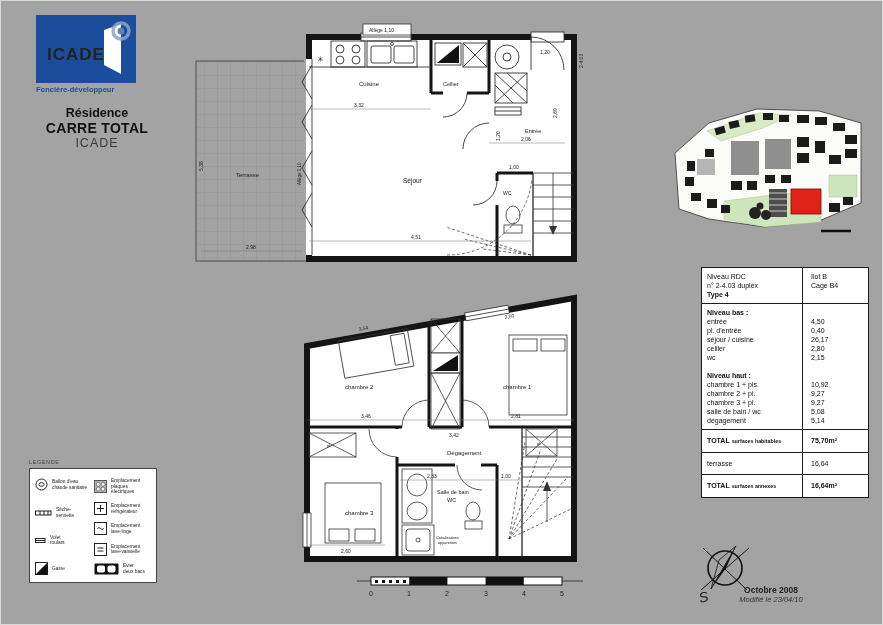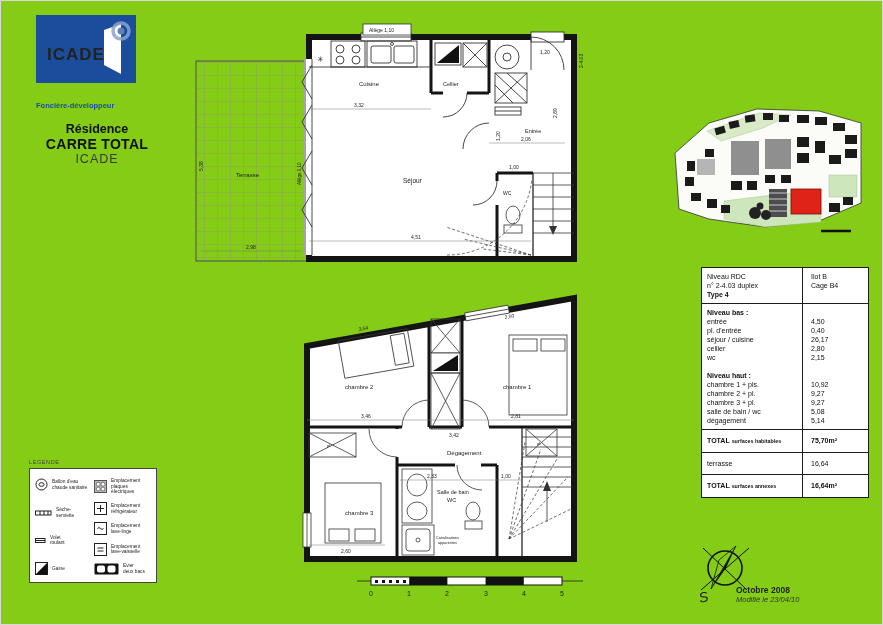--- a/index.html
+++ b/index.html
@@ -1,22 +1,22 @@
 <!DOCTYPE html>
 <html><head>
 <meta charset="utf-8">
 <style>
   *{box-sizing:border-box;margin:0;padding:0}
   body{background:#ffffff;font-family:"Liberation Sans",sans-serif}
-  .page{position:relative;width:883px;height:625px;background:#84cc16;border:1px solid #d9d9d9;overflow:hidden;color:#111}
+  .page{position:relative;width:883px;height:625px;background:#a3a3a3;border:1px solid #d9d9d9;overflow:hidden;color:#111}
   .abs{position:absolute}
   
   .branding{left:25px;top:14px;width:142px;text-align:center}
   .logo-wrap{margin-left:10px;width:100px;height:68px}
-  .tagline{font-size:7.5px;font-weight:bold;color:#1a4e9d;text-align:left;padding-left:10px;margin-top:18px}
+  .tagline{font-size:7.5px;font-weight:bold;color:#1a4e9d;text-align:left;padding-left:10px;margin-top:2px}
   .res1{font-size:12.5px;font-weight:bold;margin-top:12px}
   .res2{font-size:14px;font-weight:bold;letter-spacing:.3px}
   .res3{font-size:12.5px;color:#3a3a3a;letter-spacing:1px}
   
   .sheet-title{left:688px;top:46px;font-size:12.5px;color:#222;letter-spacing:.2px}
   
   .stable{left:700px;top:266px;width:168px;border:1px solid #1c1c1c;font-size:7px;line-height:9px;background:#fff}
   .t-vline{position:absolute;left:100px;top:0;bottom:0;width:1px;background:#1c1c1c}
   .t-block{padding:4px 5px;border-bottom:1px solid #1c1c1c;position:relative}
   .t-block:last-child{border-bottom:none}
@@ -38,21 +38,21 @@
   .legend-box{border:1px solid #444;display:flex;padding:9px 3px 7px 5px;height:115px;background:#fff}
   .legend-col{flex:1;display:flex;flex-direction:column;justify-content:space-between}
   .litem{display:flex;align-items:center;gap:4px}
   .licon{flex:0 0 auto;display:inline-flex}
   .llabel{font-size:4.8px;line-height:5.6px;white-space:pre-line;color:#222}
   
   .scalebar{left:356px;top:569px}
   
   .compass{left:690px;top:539px}
   
-  .footer{left:735px;top:584px;width:130px;text-align:left}
+  .footer{left:705px;top:584px;width:130px;text-align:center}
   .f-date{font-size:8.5px;font-weight:bold;color:#222}
   .f-mod{font-size:7.5px;font-style:italic;color:#333}
   svg text{font-family:"Liberation Sans",sans-serif;fill:#222}
 </style>
 </head>
 <body>
 
 <div class="page">
 
   <div class="abs branding">

